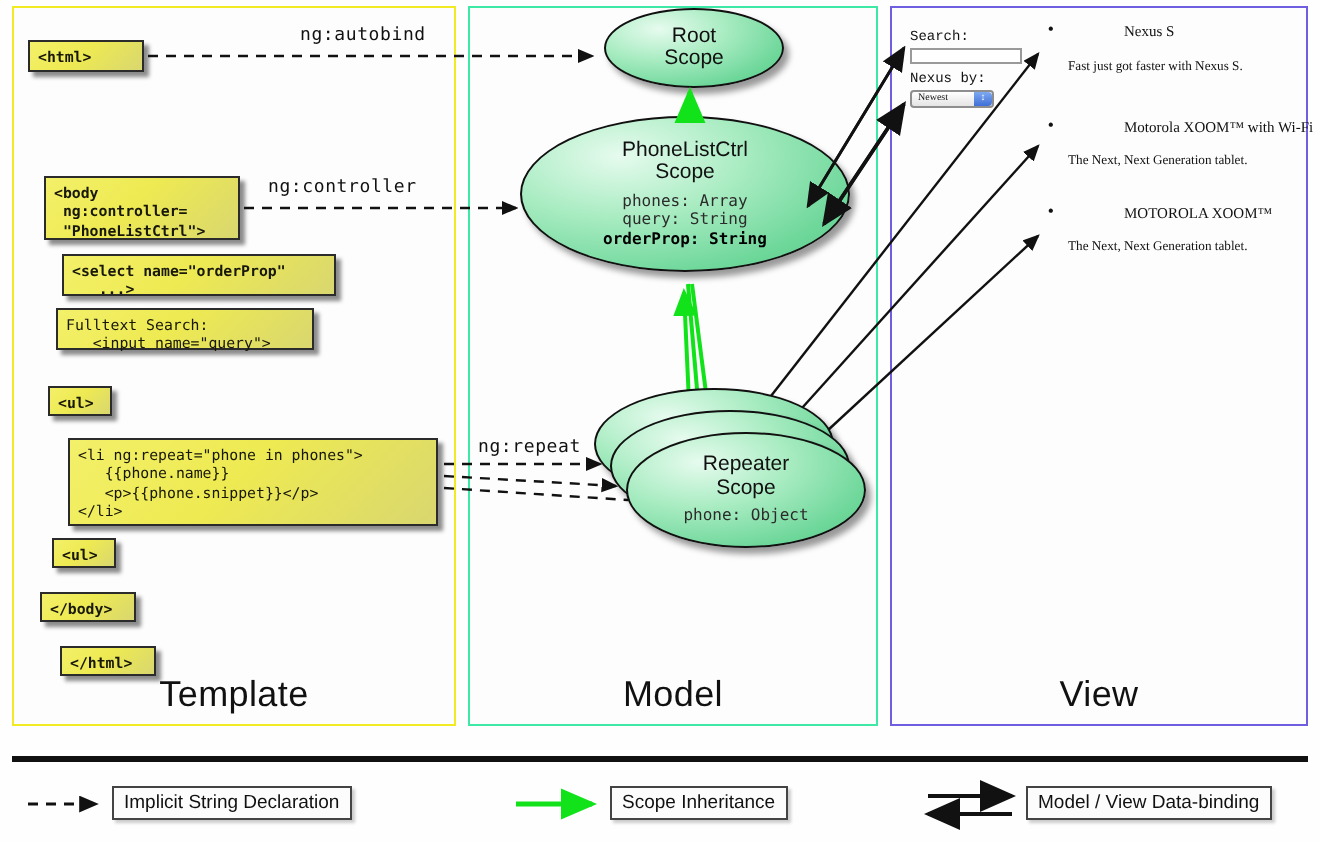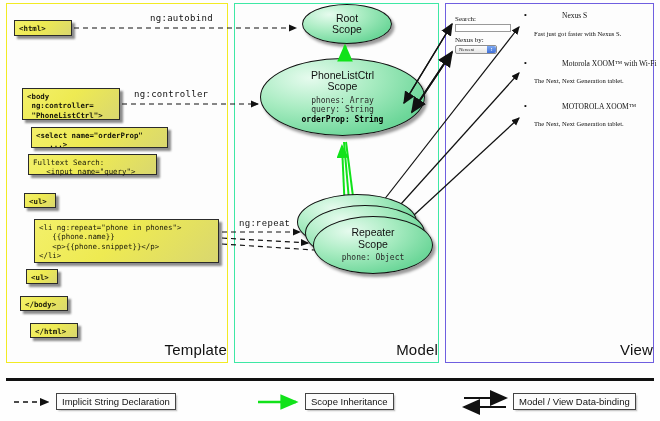--- a/index.html
+++ b/index.html
@@ -9,22 +9,22 @@
   }
   #root{position:relative;width:660px;height:421px;background:#fefefe;}
 
   
   .panel{position:absolute;background:#fdfdfd;box-sizing:border-box;}
   #panel-template{left:6px;top:3px;width:222px;height:360px;border:1.5px solid #f2eb24;}
   #panel-model{left:234px;top:3px;width:205px;height:360px;border:1.5px solid #3ee8a5;}
   #panel-view{left:445px;top:3px;width:209px;height:360px;border:1.5px solid #6f5fe0;}
 
   .panel-title{
-    position:absolute;bottom:4px;left:0;width:100%;text-align:right;
-    font-size:15px;color:#111;letter-spacing:.2px;
+    position:absolute;bottom:4px;left:0;width:100%;text-align:center;
+    font-size:18px;color:#111;letter-spacing:.2px;
   }
 
   
   .codebox{
     position:absolute;box-sizing:border-box;
     border:1.3px solid #2b2b2b;
     background:linear-gradient(135deg,#f3f06a 0%,#eeea52 45%,#d9d76f 100%);
     font-family:"DejaVu Sans Mono", monospace;
     font-size:7.4px;line-height:9.4px;color:#17170a;
     padding:3px 4px;white-space:pre;
@@ -44,21 +44,21 @@
     text-align:center;
   }
   .ell-title{font-size:10.5px;color:#111;line-height:11.5px;}
   .ell-props{
     font-family:"DejaVu Sans Mono", monospace;
     font-size:8px;line-height:9.6px;color:#2b2b2b;margin-top:3px;
   }
   .ell-props b{color:#000;}
 
   
-  .v-label{position:absolute;font-family:Liberation Serif, serif;font-size:7px;color:#111;}
+  .v-label{position:absolute;font-family:Liberation Mono, monospace;font-size:7px;color:#111;}
   .v-input{
     position:absolute;box-sizing:border-box;border:1px solid #9a9a9a;background:#fff;
     height:8px;
   }
   .v-select{
     position:absolute;box-sizing:border-box;border:1px solid #8e8e8e;border-radius:2px;
     background:linear-gradient(#ffffff,#e4e4e4);height:9px;width:42px;
     font-family:"Liberation Serif",serif;font-size:5px;color:#111;
     display:flex;align-items:center;padding-left:3px;
   }
@@ -159,21 +159,21 @@
   <div class="bullet" style="left:524px;top:58px;">•</div>
   <div class="phone-item phone-name" style="left:534px;top:59px;">Motorola XOOM™  with Wi-Fi</div>
   <div class="phone-item phone-snip" style="left:534px;top:77px;">The Next, Next Generation tablet.</div>
 
   <div class="bullet" style="left:524px;top:101px;">•</div>
   <div class="phone-item phone-name" style="left:534px;top:102px;">MOTOROLA XOOM™</div>
   <div class="phone-item phone-snip" style="left:534px;top:120px;">The Next, Next Generation tablet.</div>
 
   <div class="edge-label" style="left:150px;top:13px;">ng:autobind</div>
   <div class="edge-label" style="left:134px;top:89px;">ng:controller</div>
-  <div class="edge-label" style="left:239px;top:219px;font-family:Liberation Mono, monospace;">ng:repeat</div>
+  <div class="edge-label" style="left:239px;top:219px;">ng:repeat</div>
 
   <svg class="overlay">
     <defs>
       <marker id="ah-black" markerWidth="7" markerHeight="7" refX="6" refY="3" orient="auto">
         <path d="M0,0 L7,3 L0,6 z" fill="#111"></path>
       </marker>
       <marker id="ah-black-lg" markerWidth="9" markerHeight="9" refX="8" refY="4" orient="auto">
         <path d="M0,0 L9,4 L0,8 z" fill="#111"></path>
       </marker>
       <marker id="ah-green" markerWidth="7" markerHeight="7" refX="6" refY="3" orient="auto">

